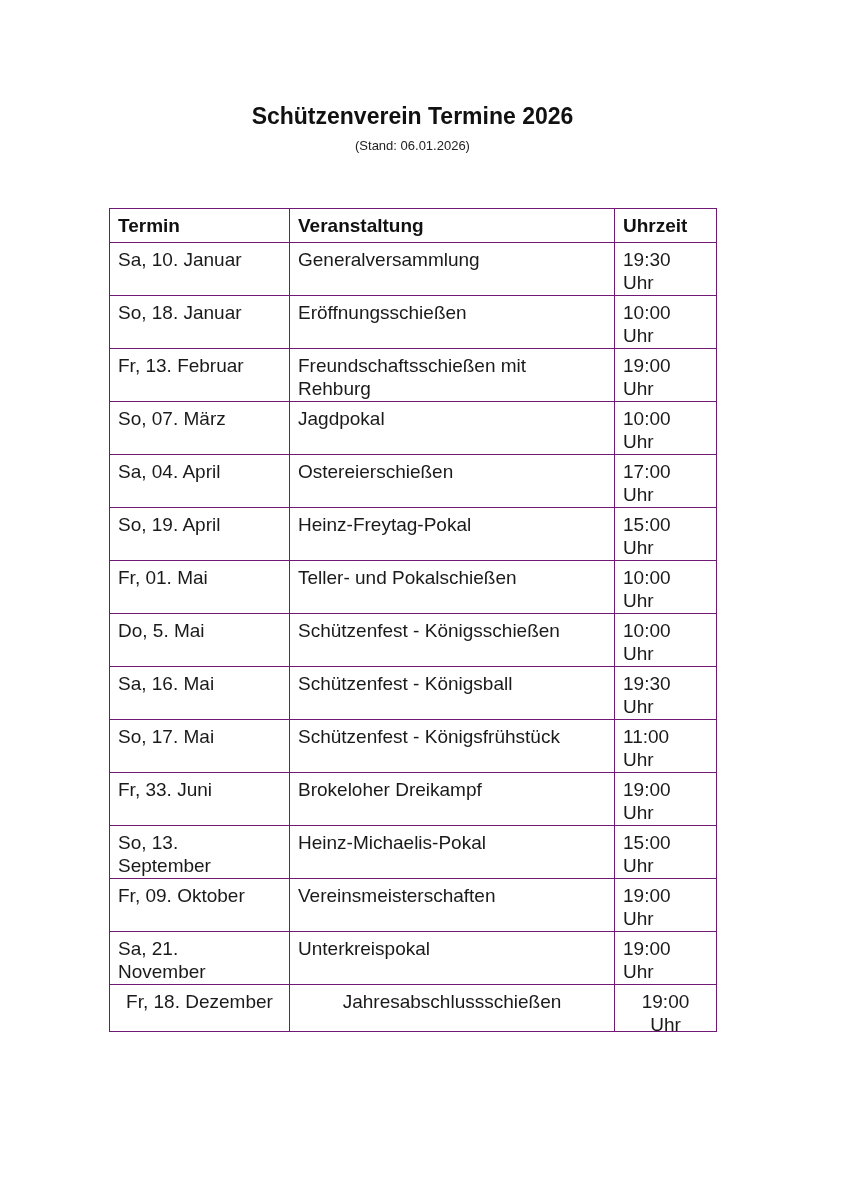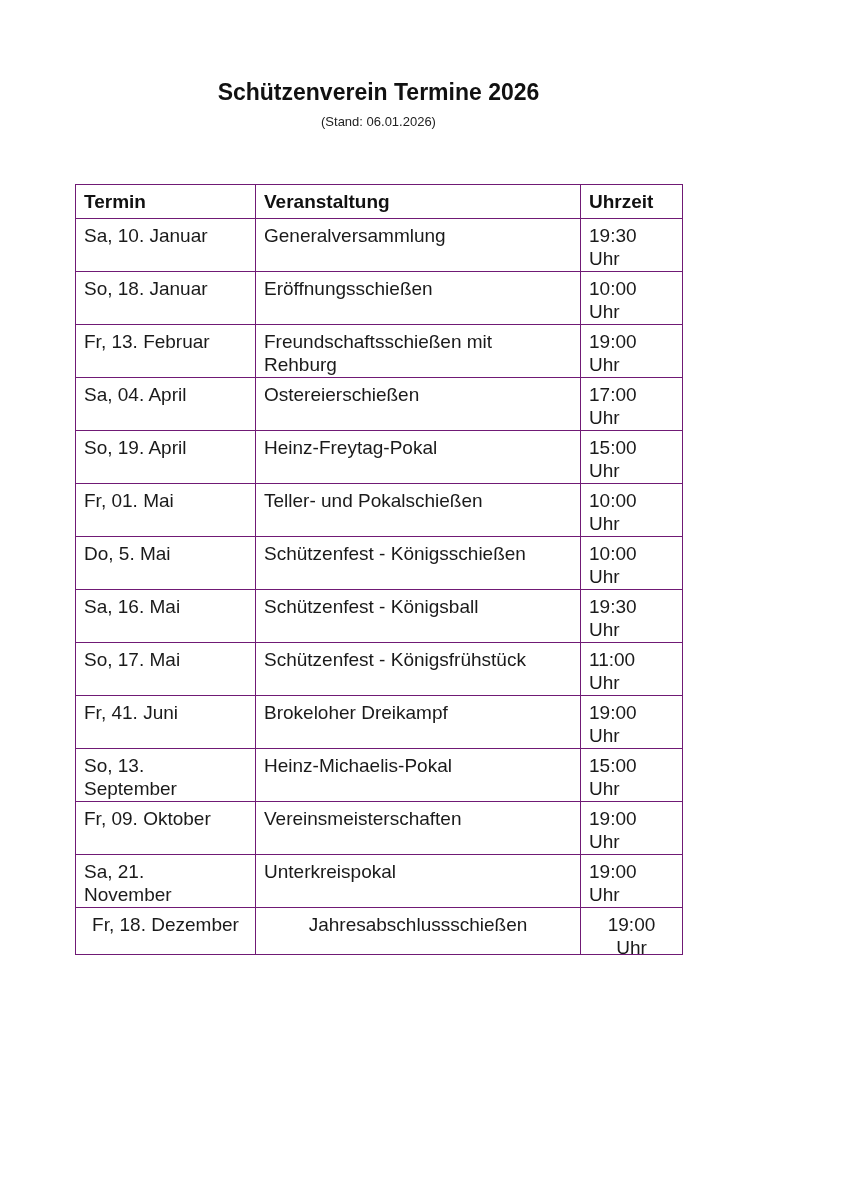--- a/index.html
+++ b/index.html
@@ -9,22 +9,22 @@
     font-family: "Liberation Sans", sans-serif;
     color: #1a1a1a;
   }
   .page {
     position: relative;
     width: 849px; height: 1200px;
     overflow: hidden;
   }
   .content {
     width: 607px;
-    margin-left: 75px;
-    padding-top: 79px;
+    margin-left: 109px;
+    padding-top: 103px;
   }
   .doc-title {
     font-size: 23px;
     line-height: 26px;
     font-weight: 700;
     text-align: center;
     color: #111111;
   }
   .doc-subtitle {
     margin-top: 9px;
@@ -149,20 +149,38 @@
             <td>
               <div class="cellwrap">
                 <span class="line">19:00</span>
                 <span class="line">Uhr</span>
               </div>
             </td>
           </tr>
           <tr>
             <td>
               <div class="cellwrap">
+                <span class="line">So, 07. März</span>
+              </div>
+            </td>
+            <td>
+              <div class="cellwrap">
+                <span class="line">Jagdpokal</span>
+              </div>
+            </td>
+            <td>
+              <div class="cellwrap">
+                <span class="line">10:00</span>
+                <span class="line">Uhr</span>
+              </div>
+            </td>
+          </tr>
+          <tr>
+            <td>
+              <div class="cellwrap">
                 <span class="line">Sa, 04. April</span>
               </div>
             </td>
             <td>
               <div class="cellwrap">
                 <span class="line">Ostereierschießen</span>
               </div>
             </td>
             <td>
               <div class="cellwrap">
@@ -257,21 +275,21 @@
             <td>
               <div class="cellwrap">
                 <span class="line">11:00</span>
                 <span class="line">Uhr</span>
               </div>
             </td>
           </tr>
           <tr>
             <td>
               <div class="cellwrap">
-                <span class="line">Fr, 41. Juni</span>
+                <span class="line">Fr, 33. Juni</span>
               </div>
             </td>
             <td>
               <div class="cellwrap">
                 <span class="line">Brokeloher Dreikampf</span>
               </div>
             </td>
             <td>
               <div class="cellwrap">
                 <span class="line">19:00</span>

